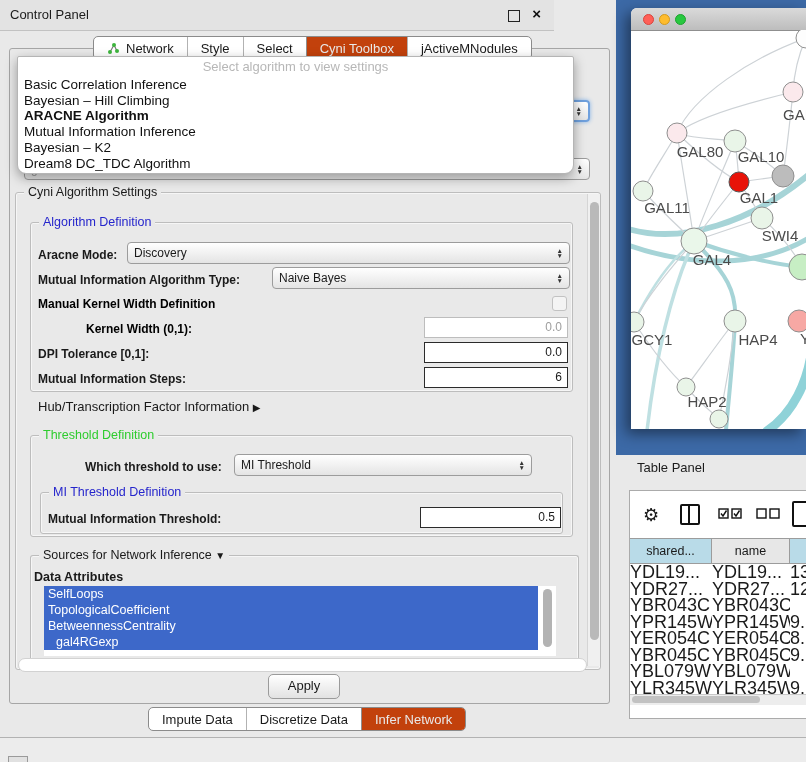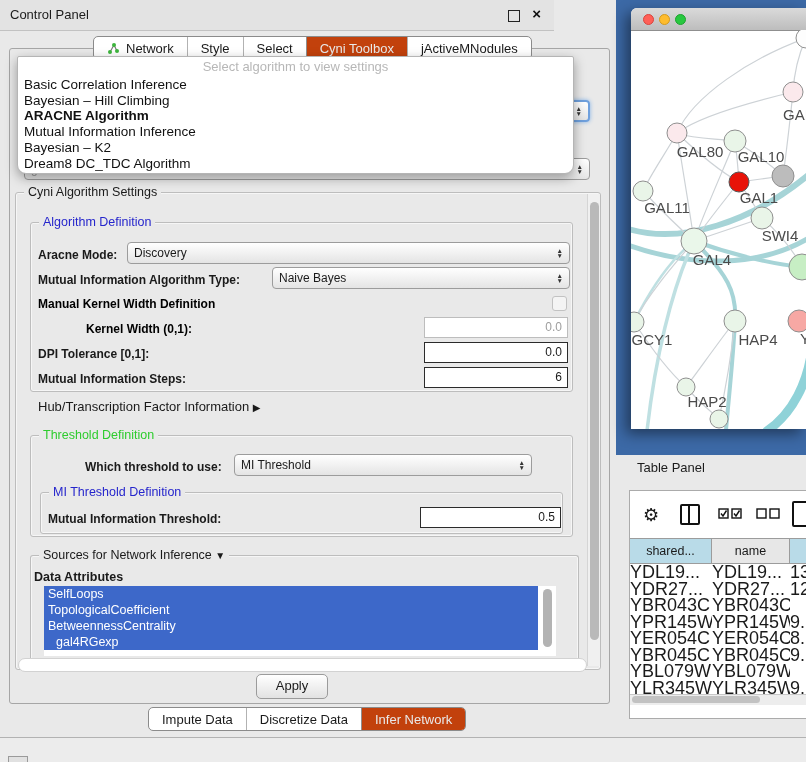--- a/index.html
+++ b/index.html
@@ -56,21 +56,21 @@
 
   
   #attr-list{left:44px;top:586px;width:512px;height:70px;background:#fff;overflow:hidden;}
   .attr-item{height:16px;line-height:16px;font-size:12.5px;color:#fff;padding-left:4px;width:494px;box-sizing:border-box;}
   #attr-vscroll{left:542px;top:588px;width:11px;height:66px;background:#fff;}
   #attr-vthumb{margin:1px;height:58px;background:#b3b3b3;border-radius:5px;}
   #settings-hscroll{left:18px;top:658px;width:567px;height:12px;background:#fff;border:1px solid #d2d2d2;border-radius:7px;}
   #settings-vscroll{left:587px;top:194px;width:12px;height:472px;background:#f0f0f0;border-left:1px solid #d5d5d5;}
   #settings-vthumb{margin:8px 1.5px;height:438px;background:#b9b9b9;border-radius:6px;}
 
-  #apply-btn{left:256px;top:674px;width:70px;height:23px;background:linear-gradient(#ffffff,#e2e2e2);
+  #apply-btn{left:268px;top:674px;width:70px;height:23px;background:linear-gradient(#ffffff,#e2e2e2);
              border:1px solid #9b9b9b;border-radius:5px;font-size:13px;text-align:center;line-height:21px;}
 
   .arrow-glyph{font-size:10px;}
 
   
   #desktop{left:616px;top:0;width:190px;height:455px;background:#3c69a6;}
   #net-window{left:631px;top:8px;width:175px;height:421px;background:#fff;border-radius:6px 0 0 0;
               box-shadow:-5px 5px 14px rgba(0,0,0,.45);}
   #net-titlebar{left:0;top:0;width:175px;height:22px;background:linear-gradient(#dadada,#bdbdbd);
                 border-bottom:1px solid #8f8f8f;border-radius:6px 0 0 0;}

